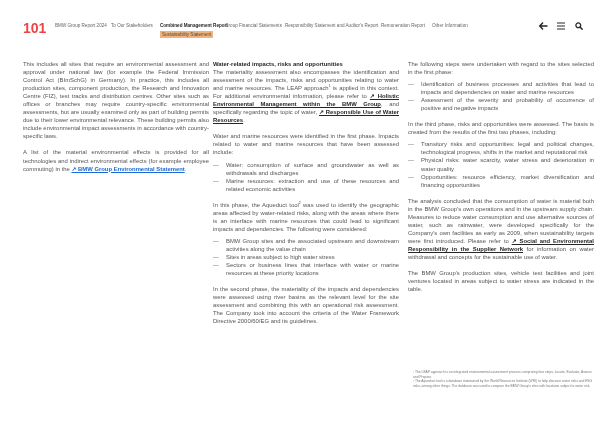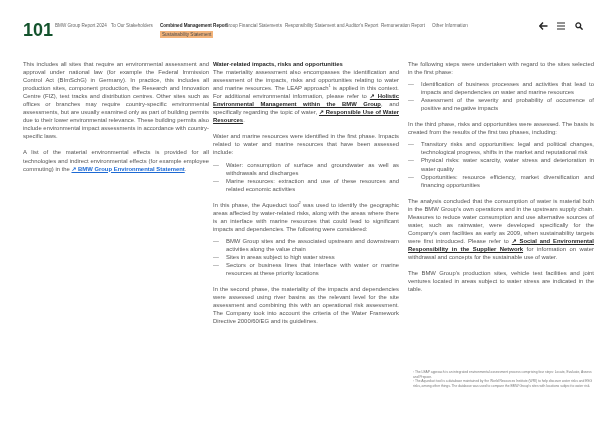--- a/index.html
+++ b/index.html
@@ -1,20 +1,20 @@
 <!DOCTYPE html>
 <html><head>
 <meta charset="utf-8">
 <style>
   * { box-sizing: border-box; margin: 0; padding: 0; }
   html, body { width: 600px; height: 424px; background: #ffffff; overflow: hidden; }
   body { font-family: "Liberation Sans", sans-serif; color: #4a4a4a; position: relative; }
 
   .header { position: absolute; left: 0; top: 0; width: 600px; height: 40px; }
-  .page-num { position: absolute; left: 23px; top: 20px; font-size: 18px; font-weight: bold; color: #14532d; }
+  .page-num { position: absolute; left: 23px; top: 20px; font-size: 14px; font-weight: bold; color: #ef4444; }
   .nav { position: absolute; top: 23px; font-size: 4.6px; color: #666; white-space: nowrap; }
   .nav.active { font-weight: bold; color: #262626; }
   .nav-sub { position: absolute; left: 160px; top: 31px; font-size: 4.6px; background: #f2b37a; color: #4a4a4a; padding: 1px 2px; white-space: nowrap; }
   .icons { position: absolute; left: 538px; top: 21px; display: flex; gap: 8px; align-items: center; }
   .icon { width: 10px; height: 10px; display: flex; align-items: center; justify-content: center; color: #262626; cursor: pointer; }
 
   .col { position: absolute; top: 60px; font-size: 5.9px; line-height: 8.05px; color: #555; text-align: justify; }
   .col p { margin-bottom: 8px; }
   .col h4 { font-size: 5.9px; font-weight: bold; color: #262626; line-height: 8.05px; }
   .col a { color: #262626; font-weight: bold; text-decoration: underline; }

